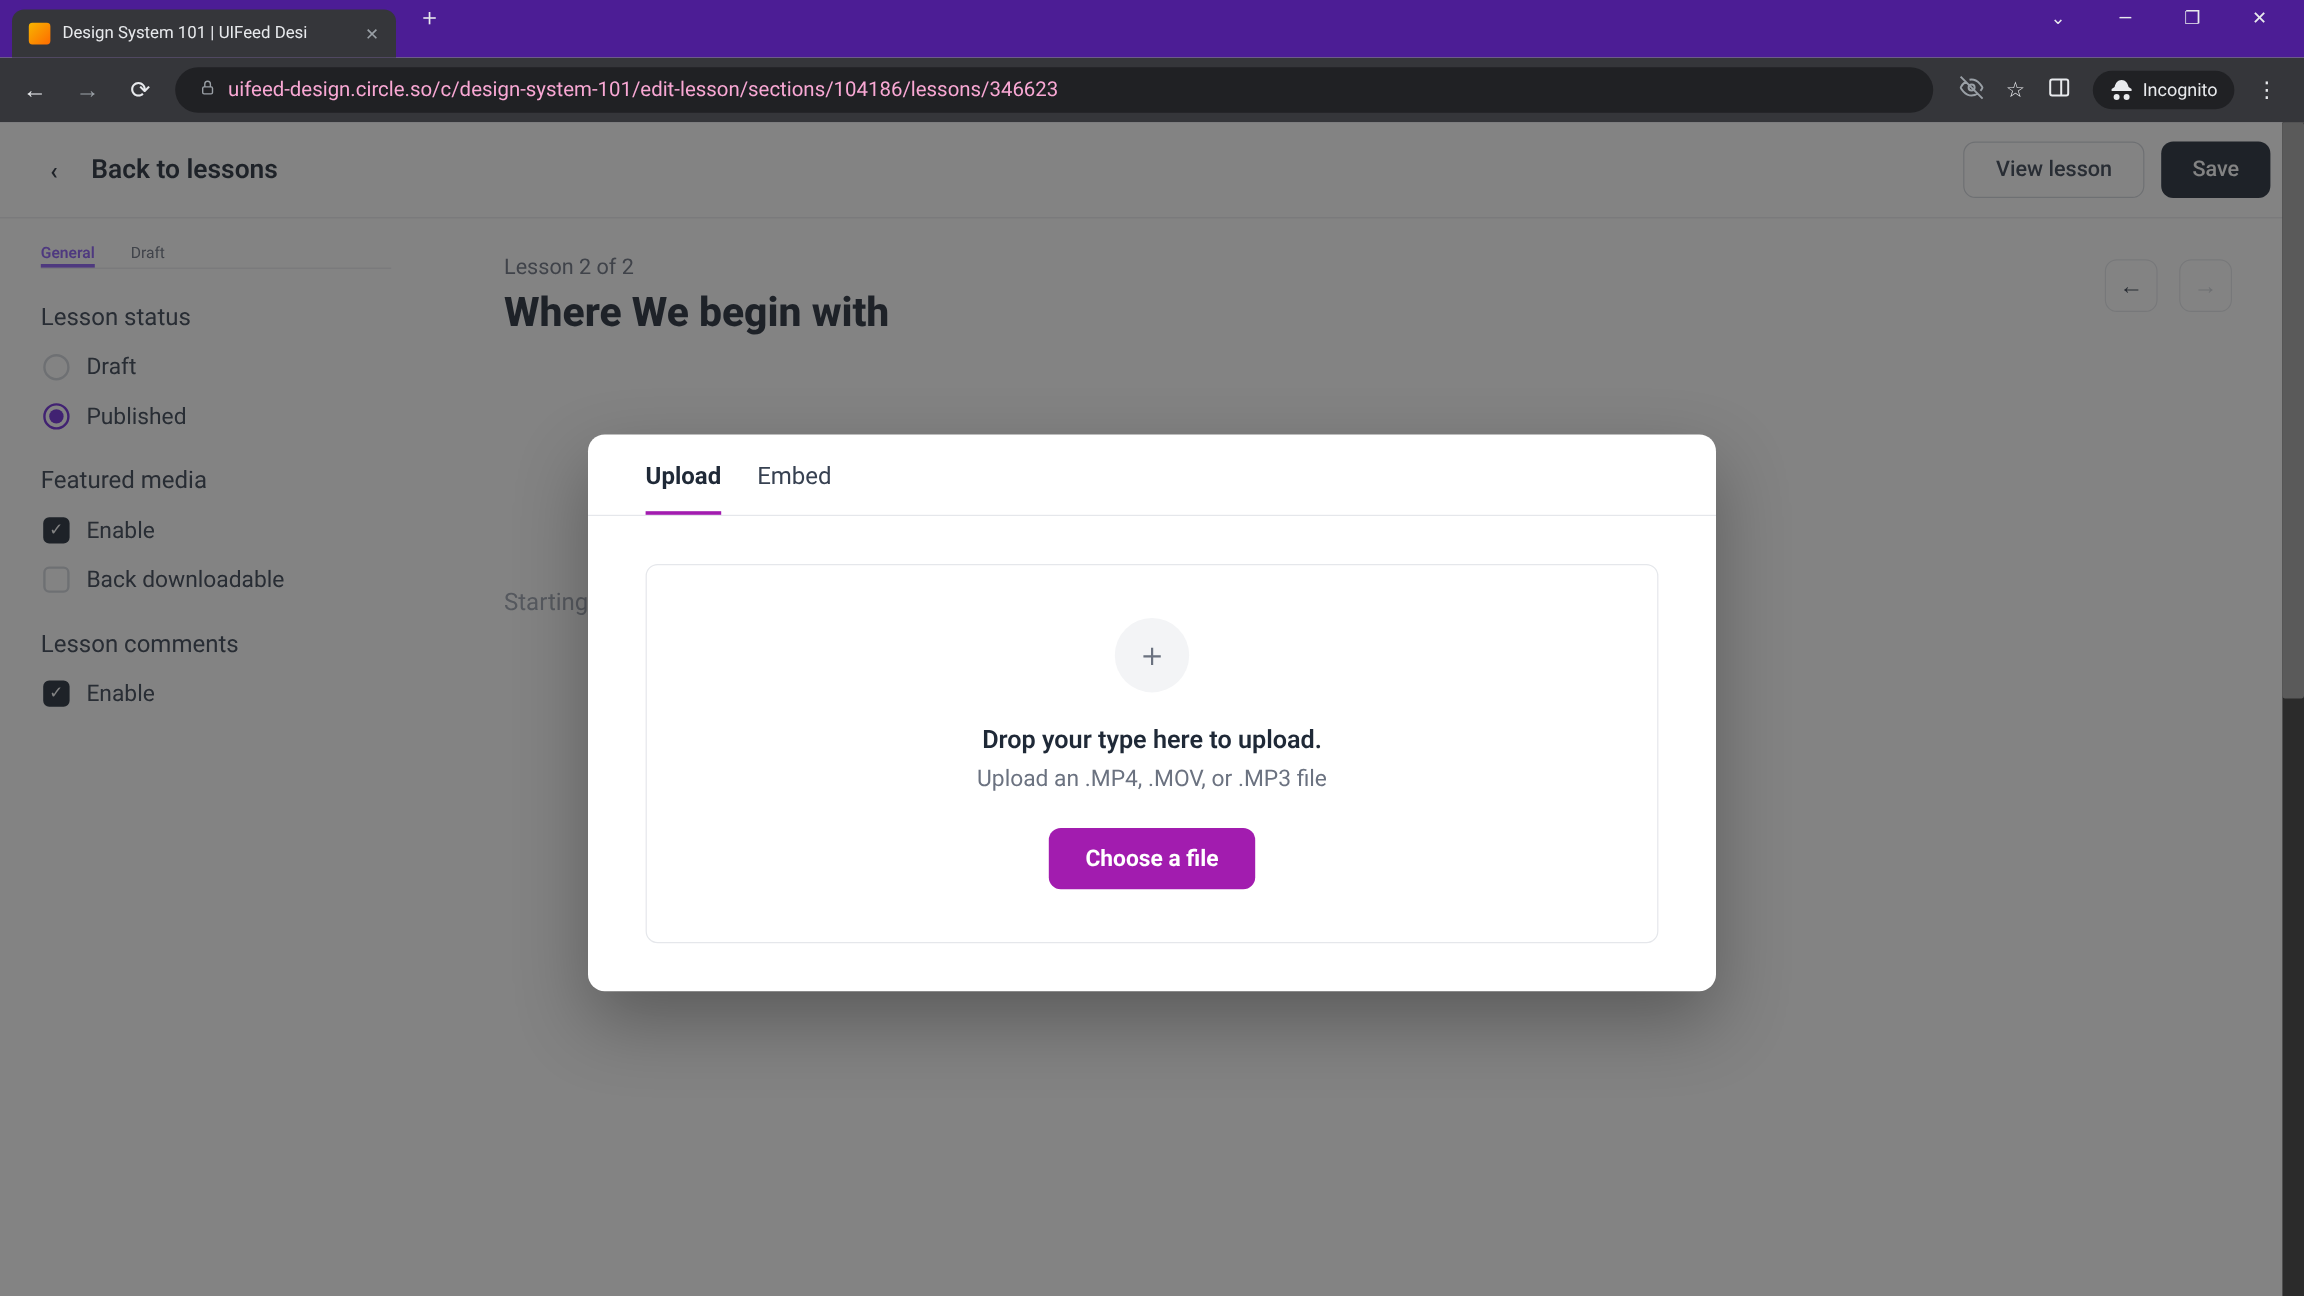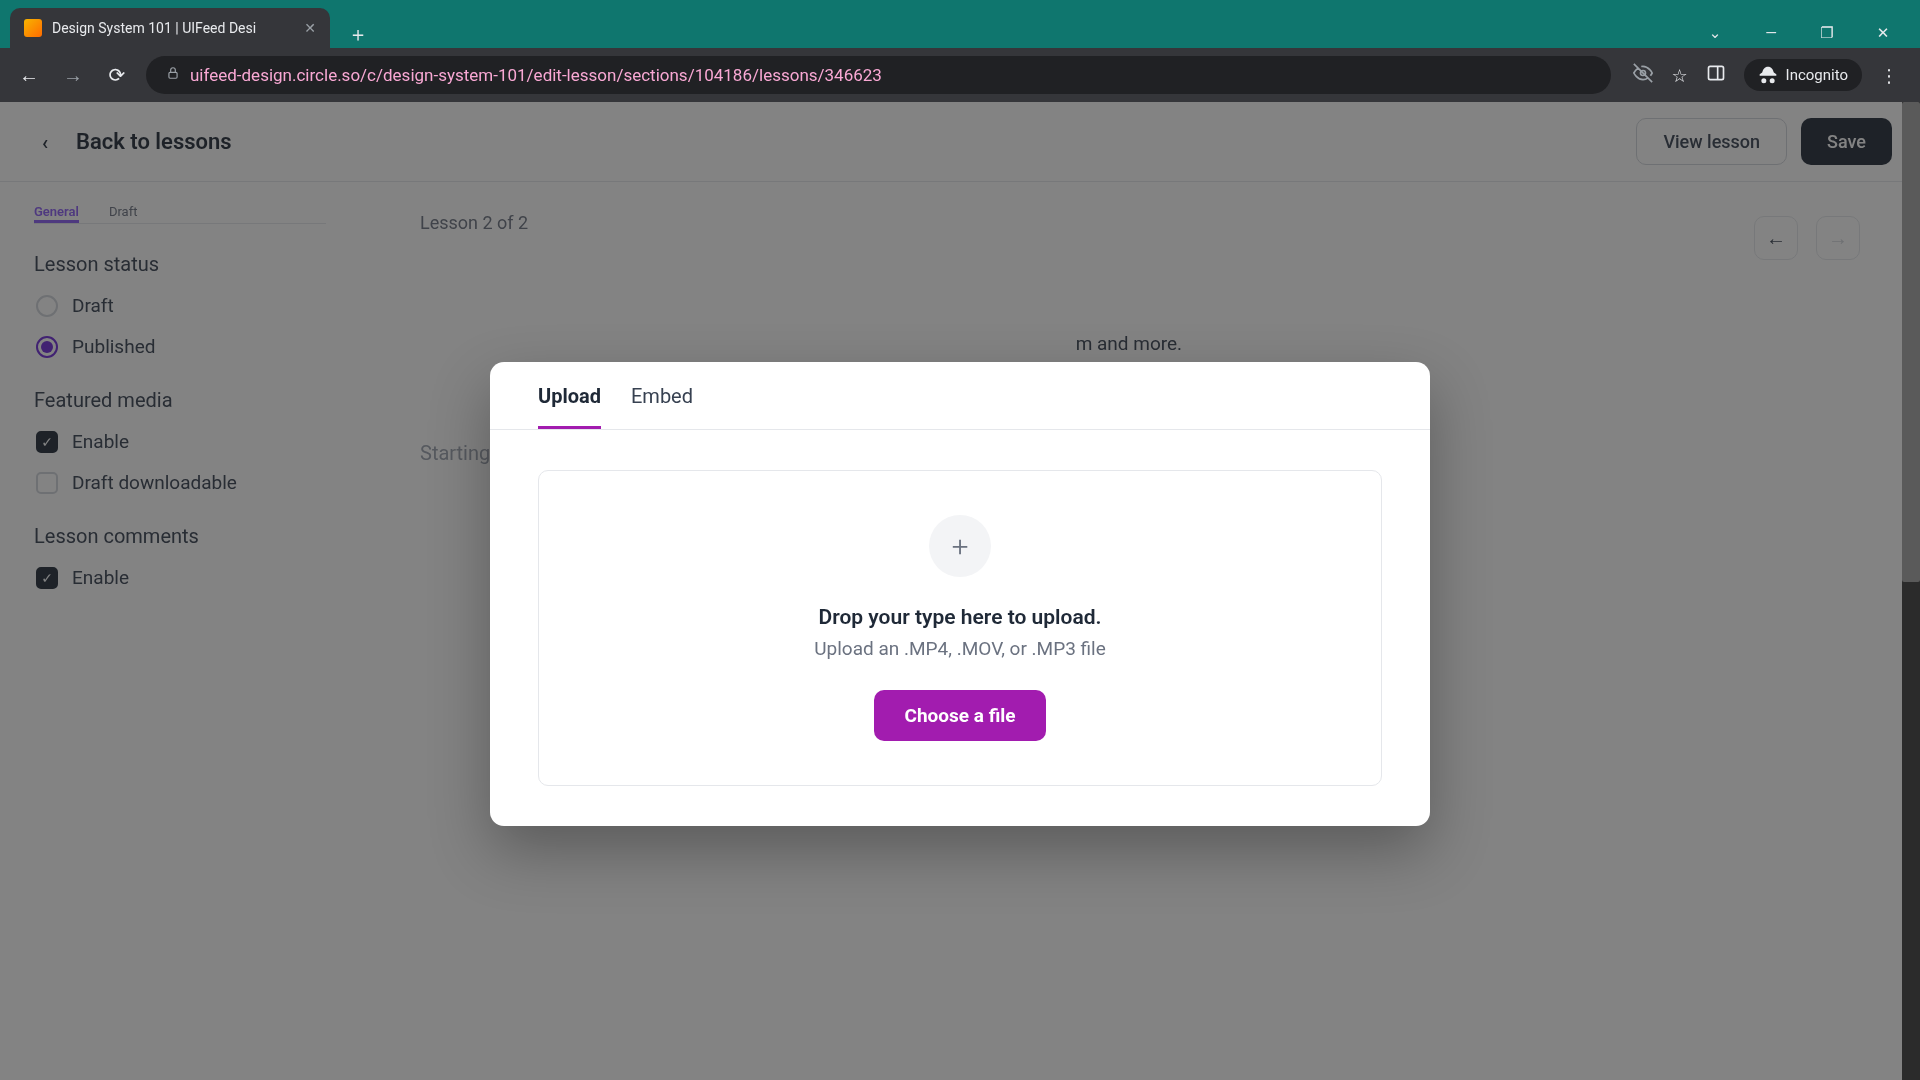--- a/index.html
+++ b/index.html
@@ -1,19 +1,19 @@
 <!DOCTYPE html>
 <html><head>
 <meta charset="utf-8">
 <style>
   * { margin: 0; padding: 0; box-sizing: border-box; font-family: -apple-system, BlinkMacSystemFont, "Segoe UI", Roboto, sans-serif; }
   body { width: 1920px; height: 1080px; overflow: hidden; background: #fff; }
 
   
-  .browser-top { height: 48px; background: #0f766e; display: flex; align-items: flex-end; }
+  .browser-top { height: 48px; background: #4c1d95; display: flex; align-items: flex-start; }
   .tab { background: #35363a; height: 40px; margin-top: 8px; margin-left: 10px; border-radius: 10px 10px 0 0; display: flex; align-items: center; padding: 0 14px; gap: 10px; width: 320px; }
   .tab-favicon { width: 18px; height: 18px; background: linear-gradient(135deg,#f7b500,#ff6b00); border-radius: 3px; }
   .tab-title { color: #e8eaed; font-size: 14px; white-space: nowrap; overflow: hidden; text-overflow: ellipsis; flex: 1; }
   .tab-close { color: #9aa0a6; font-size: 14px; cursor: pointer; }
   .new-tab { color: #e8eaed; font-size: 20px; margin-left: 14px; cursor: pointer; width: 28px; height: 28px; display: flex; align-items: center; justify-content: center; border-radius: 50%; }
   .window-controls { margin-left: auto; display: flex; gap: 26px; padding-right: 22px; color: #e8eaed; }
   .window-controls span { cursor: pointer; font-size: 15px; display: flex; align-items: center; justify-content: center; width: 30px; height: 30px; }
 
   .address-row { height: 54px; background: #35363a; display: flex; align-items: center; padding: 0 14px; gap: 14px; }
   .nav-icon { color: #9aa0a6; font-size: 20px; width: 30px; text-align: center; cursor: pointer; }
@@ -158,36 +158,37 @@
         <span>Published</span>
       </div>
 
       <div class="section-title" style="margin-top:30px">Featured media</div>
       <div class="checkbox">
         <span class="checkbox-box checked">✓</span>
         <span>Enable</span>
       </div>
       <div class="checkbox">
         <span class="checkbox-box"></span>
-        <span>Draft downloadable</span>
+        <span>Back downloadable</span>
       </div>
 
       <div class="section-title" style="margin-top:30px">Lesson comments</div>
       <div class="checkbox">
         <span class="checkbox-box checked">✓</span>
         <span>Enable</span>
       </div>
     </div>
 
     <div class="main">
       <div class="lesson-nav">
         <div class="nav-btn">←</div>
         <div class="nav-btn disabled">→</div>
       </div>
       <div class="lesson-small">Lesson 2 of 2</div>
+      <div class="lesson-title">Where We begin with</div>
       <div class="lesson-para">
         <span style="visibility:hidden">Lorem ipsum dolor sit amet consectetur adipiscing elit sed do eiusmod tempor incididunt ut labore et dolore magna aliqua ut enim ad minim veniam quis nostrud exercitation ullamco laboris nisi</span>
         <span>m and more.</span>
       </div>
       <div class="editor-placeholder">Starting typing or type '/' for commands</div>
     </div>
   </div>
 
   <div class="overlay-dim"></div>
 

